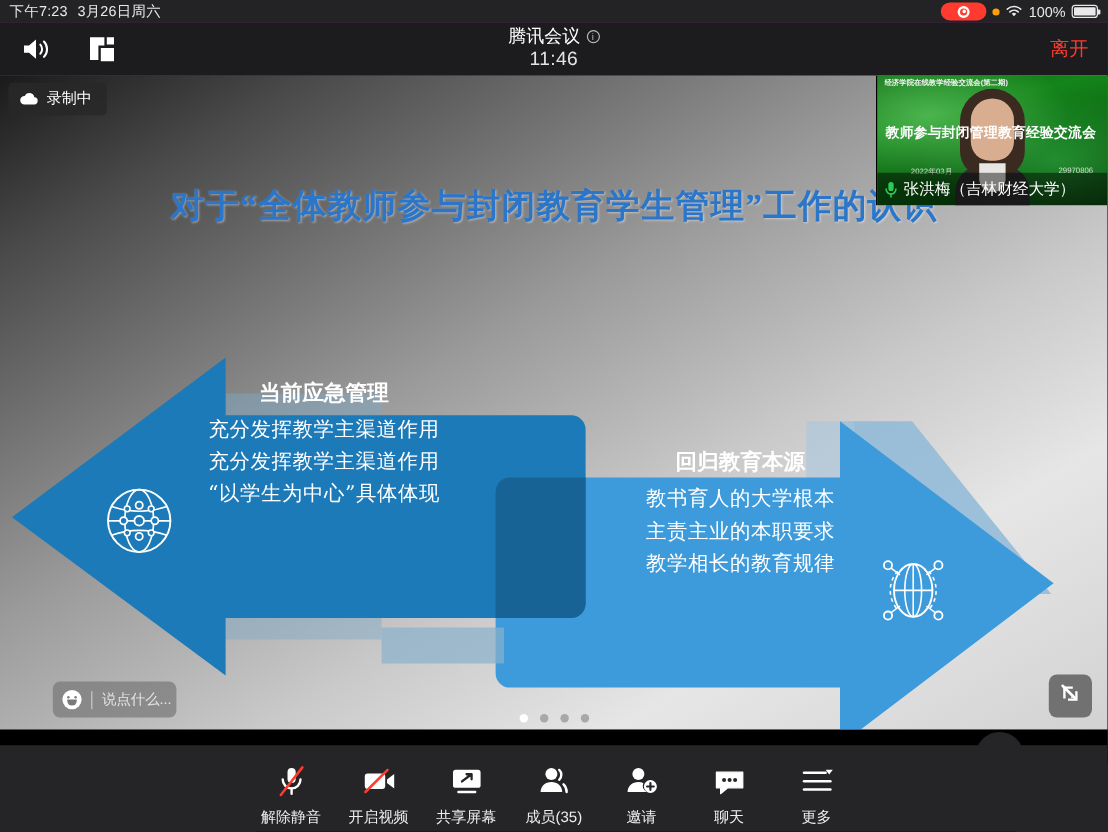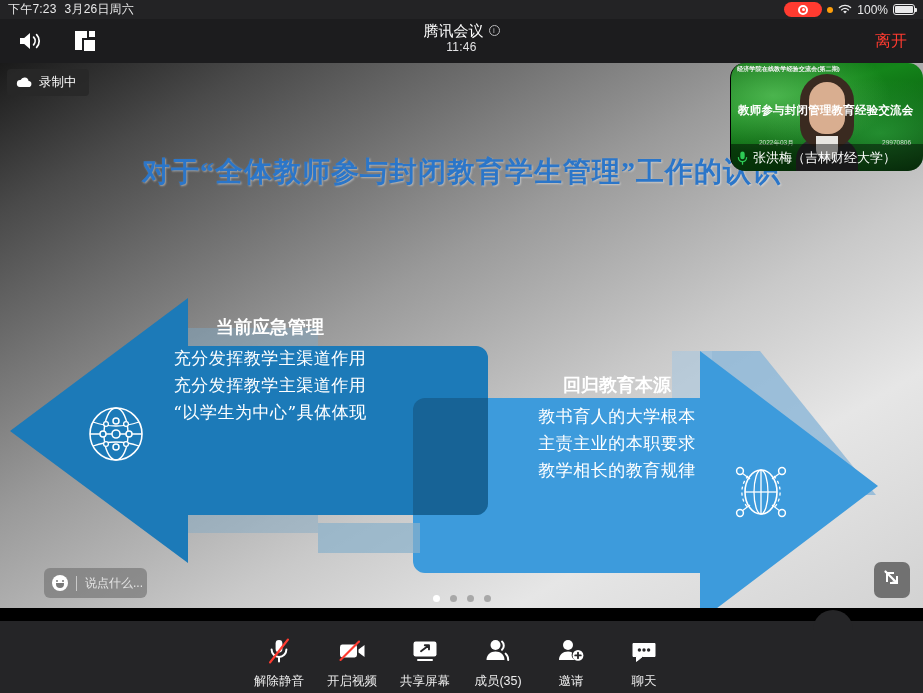--- a/index.html
+++ b/index.html
@@ -52,21 +52,21 @@
   .ic-btn{ width:34px;height:34px; display:flex;align-items:center;justify-content:center; cursor:pointer;}
   .hdr-center{
     position:absolute; left:50%; transform:translateX(-50%); top:3px;
     text-align:center; line-height:1.15;
   }
   .hdr-title{ font-size:15px; font-weight:400; display:flex; align-items:center; gap:5px; justify-content:space-between;}
   .info-i{
     width:11px;height:11px;border:1px solid #b9b9bb;border-radius:50%;
     font-size:8px; line-height:9px; text-align:center; color:#b9b9bb; font-style:normal;
   }
-  .hdr-time{ font-size:12px; color:#e3e3e5; margin-top:2px; letter-spacing:.3px;}
+  .hdr-time{ font-size:16px; color:#e3e3e5; margin-top:2px; letter-spacing:.3px;}
   .leave{
     position:absolute; right:16px; top:0; height:44px; display:flex; align-items:center;
     color:#ff3b30; font-size:16px; cursor:pointer;
   }
 
   
   .stage{
     position:absolute; left:0; top:63px; width:923px; height:545px;
     background:linear-gradient(150deg,#1a1a1a 0%,#4a4a4a 14%,#9a9a9a 42%,#c9c9c9 62%,#e6e6e6 78%,#d2d2d2 100%);
     overflow:hidden;
@@ -83,21 +83,20 @@
 
   
   .thumb{
     position:absolute; right:0; top:0; width:193px; height:108px; z-index:25;
     overflow:hidden; background:#0a3d0a;
     background:
       radial-gradient(ellipse at 22% 30%, rgba(120,220,120,.55), transparent 55%),
       radial-gradient(ellipse at 78% 65%, rgba(60,190,80,.5), transparent 55%),
       linear-gradient(165deg,#0e6b12 0%,#14851a 30%,#0b5f10 65%,#063c09 100%);
     border-left:1px solid #000;
-    border-radius:15px;
   }
   .thumb-toptitle{
     position:absolute; left:6px; top:2px; right:4px;
     font-size:6.5px; color:#f2f2f2; white-space:nowrap; overflow:hidden;
     transform:scale(.95); transform-origin:left top; font-weight:700;
   }
   .thumb-bigtext{
     position:absolute; left:7px; top:40px; right:4px;
     font-size:11.5px; font-weight:700; color:#fff; white-space:nowrap;
     letter-spacing:.2px;
@@ -482,18 +481,29 @@
             <svg width="30" height="30" viewBox="0 0 30 30">
               <path d="M4 7.5h22v13H13.5L7.5 25.4V20.5H4z" fill="#fff" stroke="#fff" stroke-width="1" stroke-linejoin="round"></path>
               <circle cx="10.4" cy="14" r="1.7" fill="#252527"></circle>
               <circle cx="15" cy="14" r="1.7" fill="#252527"></circle>
               <circle cx="19.6" cy="14" r="1.7" fill="#252527"></circle>
             </svg>
           </span>
           <span class="tb-lbl">聊天</span>
         </div>
 
+        <div class="tb-item">
+          <span class="tb-ico">
+            <svg width="30" height="30" viewBox="0 0 30 30">
+              <line x1="4" y1="8" x2="22" y2="8" stroke="#fff" stroke-width="2.1" stroke-linecap="round"></line>
+              <line x1="4" y1="15" x2="26" y2="15" stroke="#fff" stroke-width="2.1" stroke-linecap="round"></line>
+              <line x1="4" y1="22" x2="26" y2="22" stroke="#fff" stroke-width="2.1" stroke-linecap="round"></line>
+              <path d="M22 5.5h6l-3 4z" fill="#fff"></path>
+            </svg>
+          </span>
+          <span class="tb-lbl">更多</span>
+        </div>
 
       </div>
     </div>
   </div>
 
 </div>
 
 </body></html>

